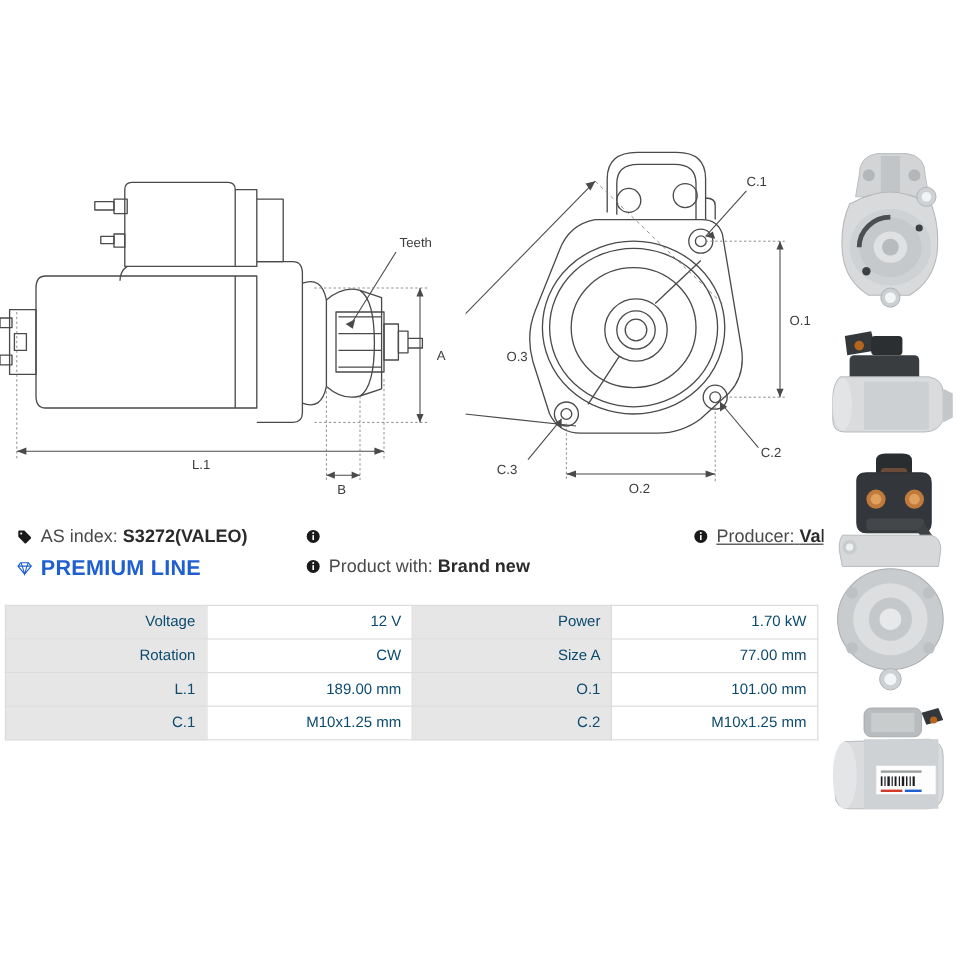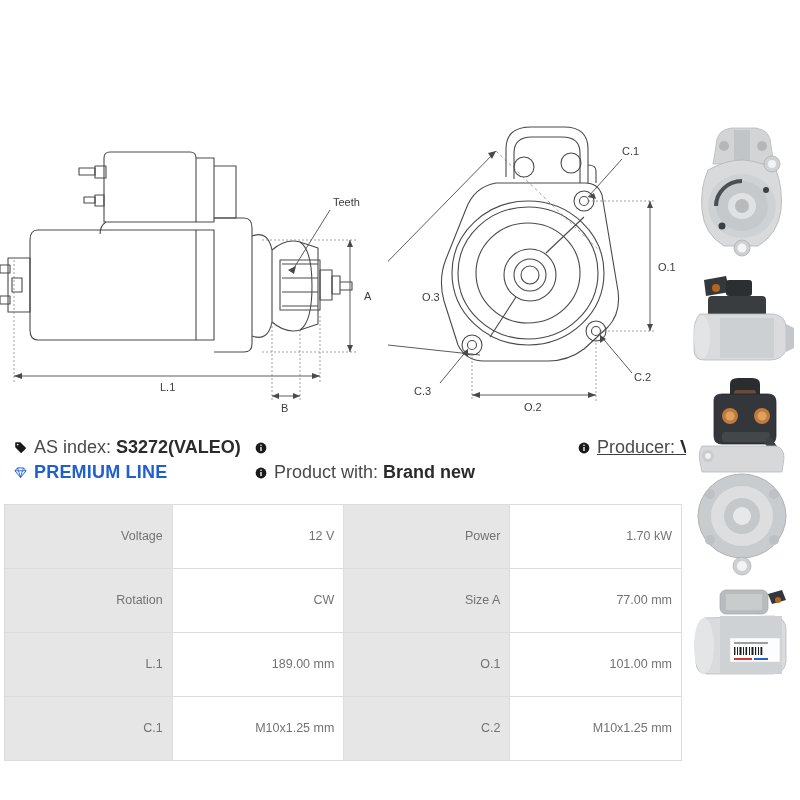--- a/index.html
+++ b/index.html
@@ -18,36 +18,36 @@
   .draw-left{position:absolute;left:0;top:100px;width:395px;height:320px;}
   .draw-right{position:absolute;left:388px;top:105px;width:298px;height:320px;}
   .draw-left svg,.draw-right svg{display:block;width:100%;height:100%;}
 
   
   .inforow{position:absolute;left:0;top:440px;width:686px;height:58px;}
   .infocol{position:absolute;top:0;}
   .infocol.c1{left:14px;}
   .infocol.c2{left:255px;}
   .infocol.c3{left:578px;text-decoration:underline;}
-  .infoline{display:flex;align-items:flex-start;margin-bottom:9px;font-size:18px;line-height:15px;color:#4a4a4a;}
+  .infoline{display:flex;align-items:flex-start;margin-bottom:9px;font-size:15px;line-height:15px;color:#4a4a4a;}
   .infoline .ico{flex:0 0 auto;margin-right:7px;margin-top:1px;display:inline-block;}
   .b{font-weight:bold;color:#2b2b2b;}
   .premium{color:#1f5fd0;font-weight:bold;font-size:18px;letter-spacing:.2px;}
   .premium .ico svg{display:block;}
 
   
   .spectable{position:absolute;left:4px;top:504px;width:678px;border-collapse:collapse;}
   .spectable td{
     border:1px solid #dcdcdc;
     font-size:12.5px;
-    padding:24px 9px;
+    padding:6px 9px;
     text-align:right;
     vertical-align:middle;
     line-height:15px;
-    color:#737373;
+    color:#0c4a6e;
   }
   .spectable td.lbl{background:#e6e6e6;width:168px;}
   .spectable td.val{background:#ffffff;width:171px;}
   .spectable tr.tall td{height:32px;}
 
   
   .thumbs{position:absolute;left:686px;top:0;width:114px;height:800px;}
   .thumb{position:absolute;left:0;width:114px;overflow:hidden;}
   .thumb svg{display:block;width:100%;height:100%;}
   .t1{top:118px;height:140px;}

